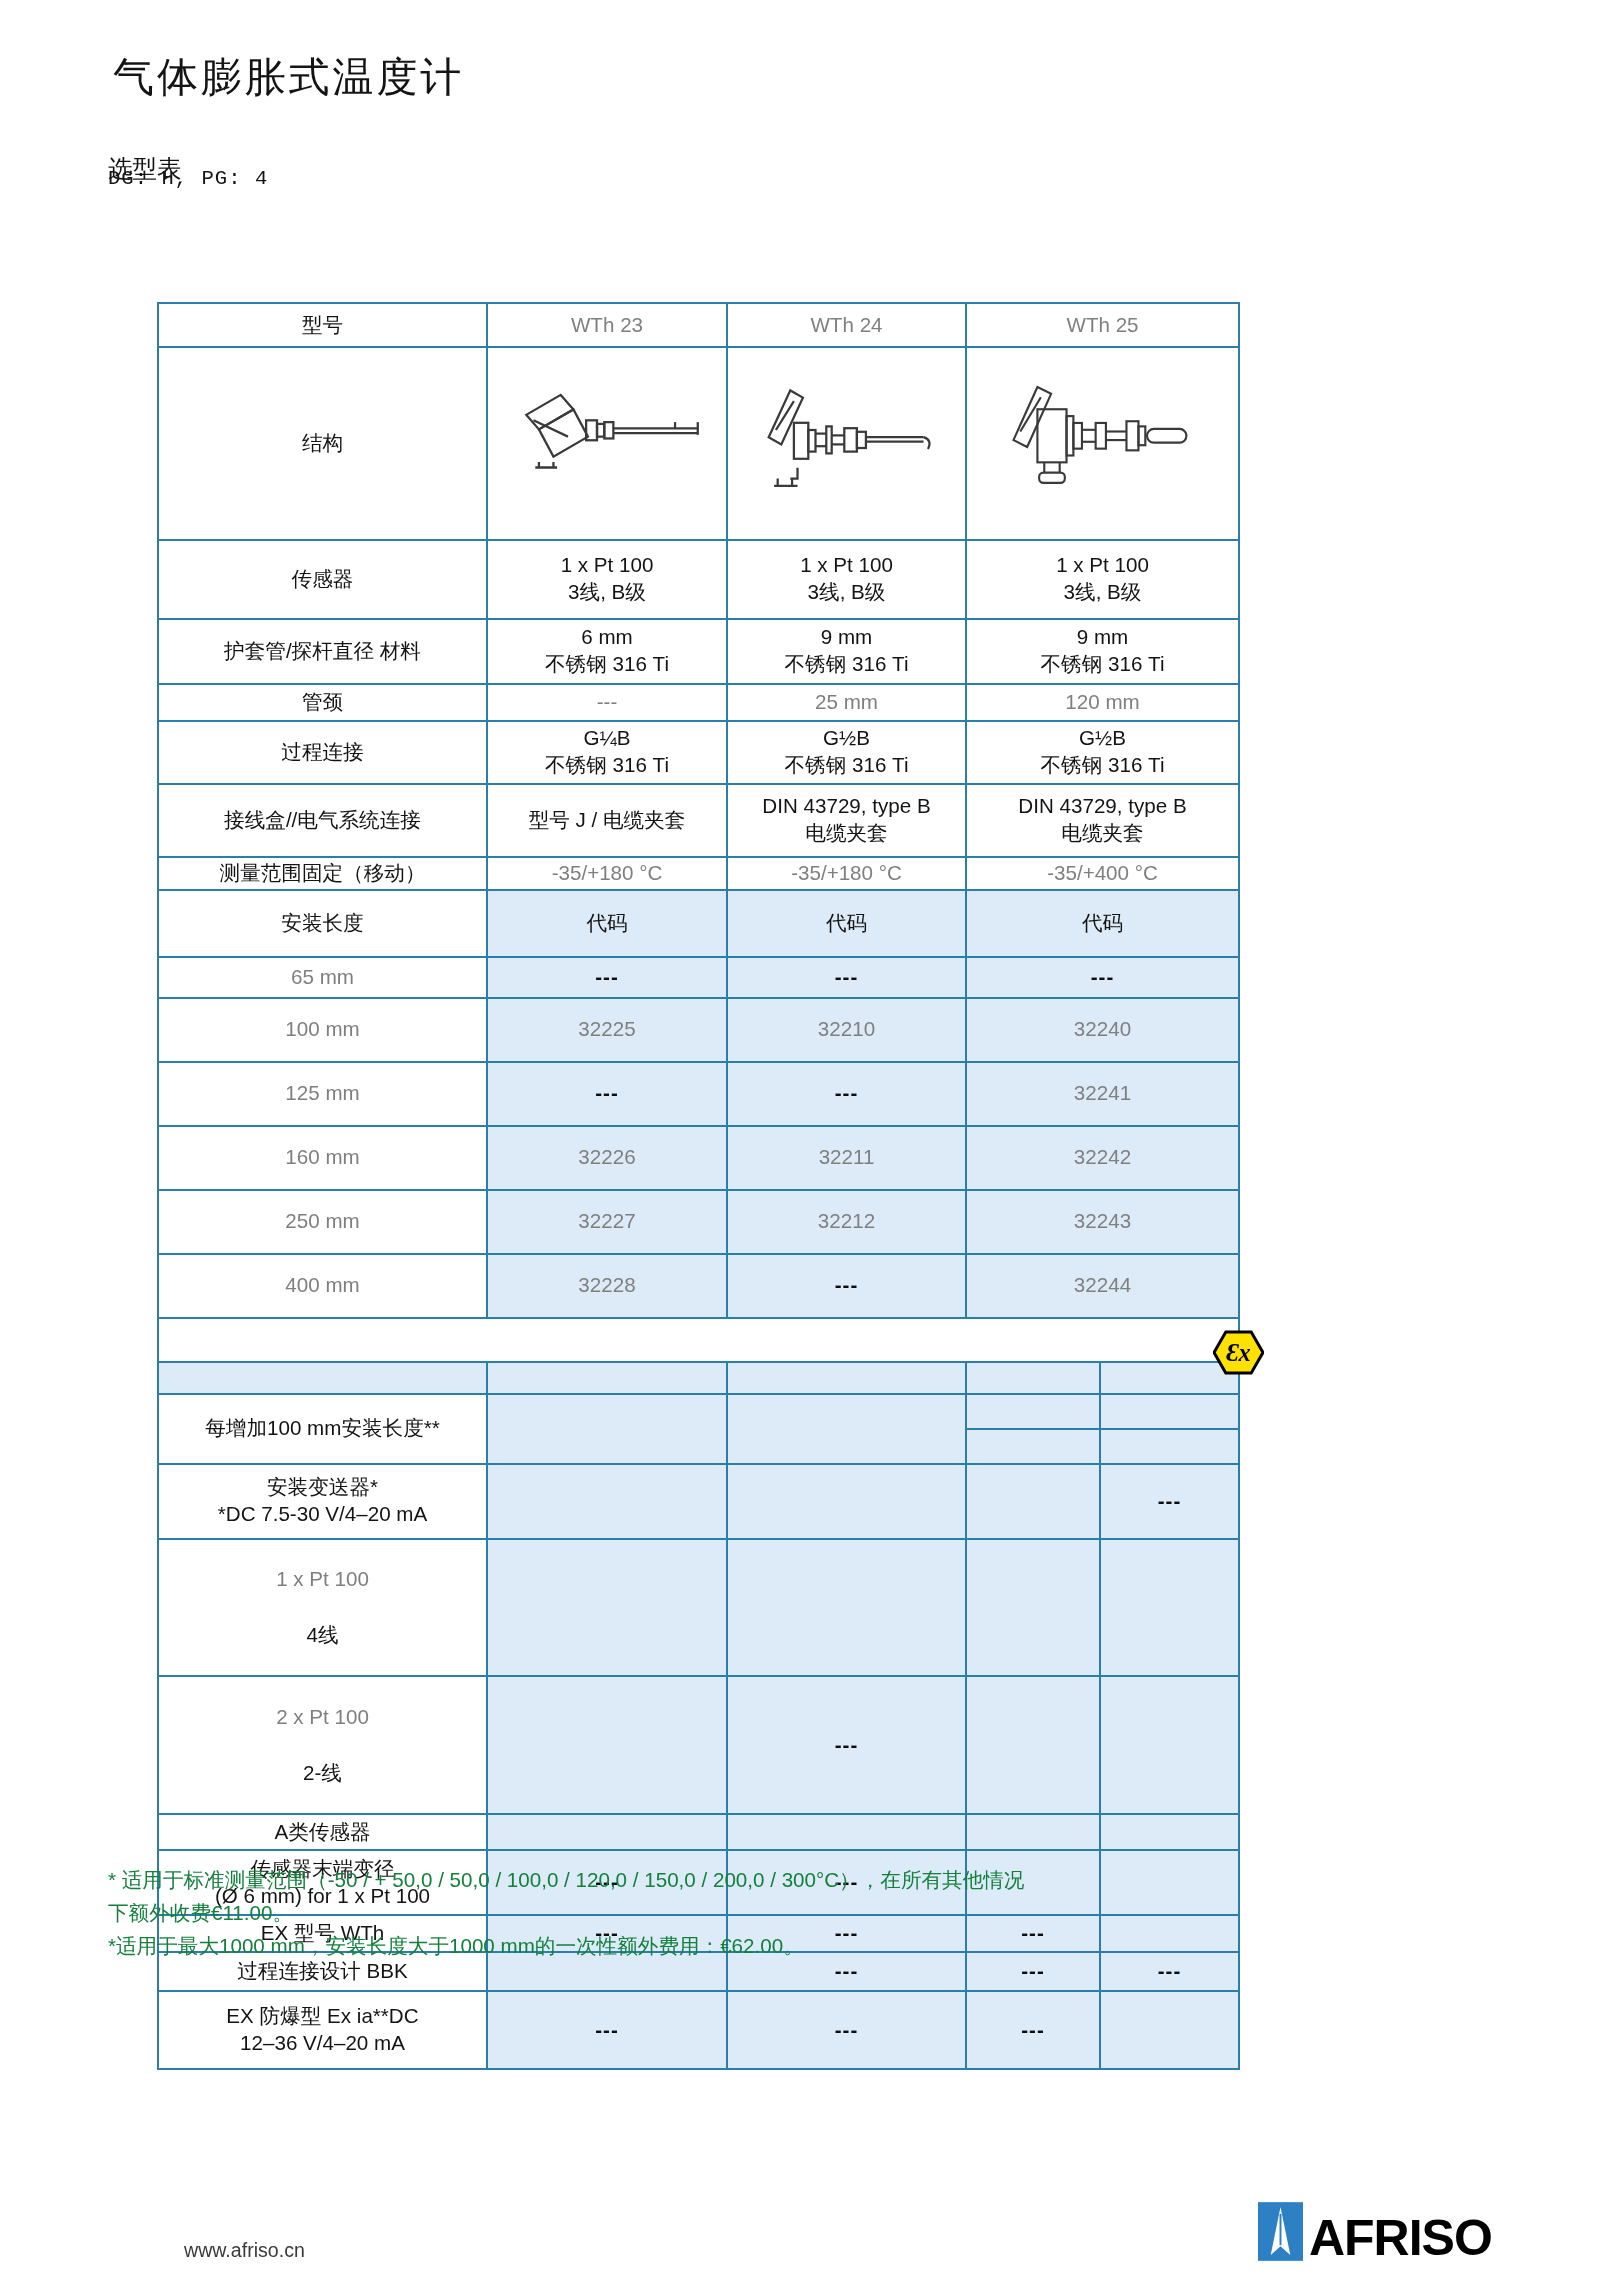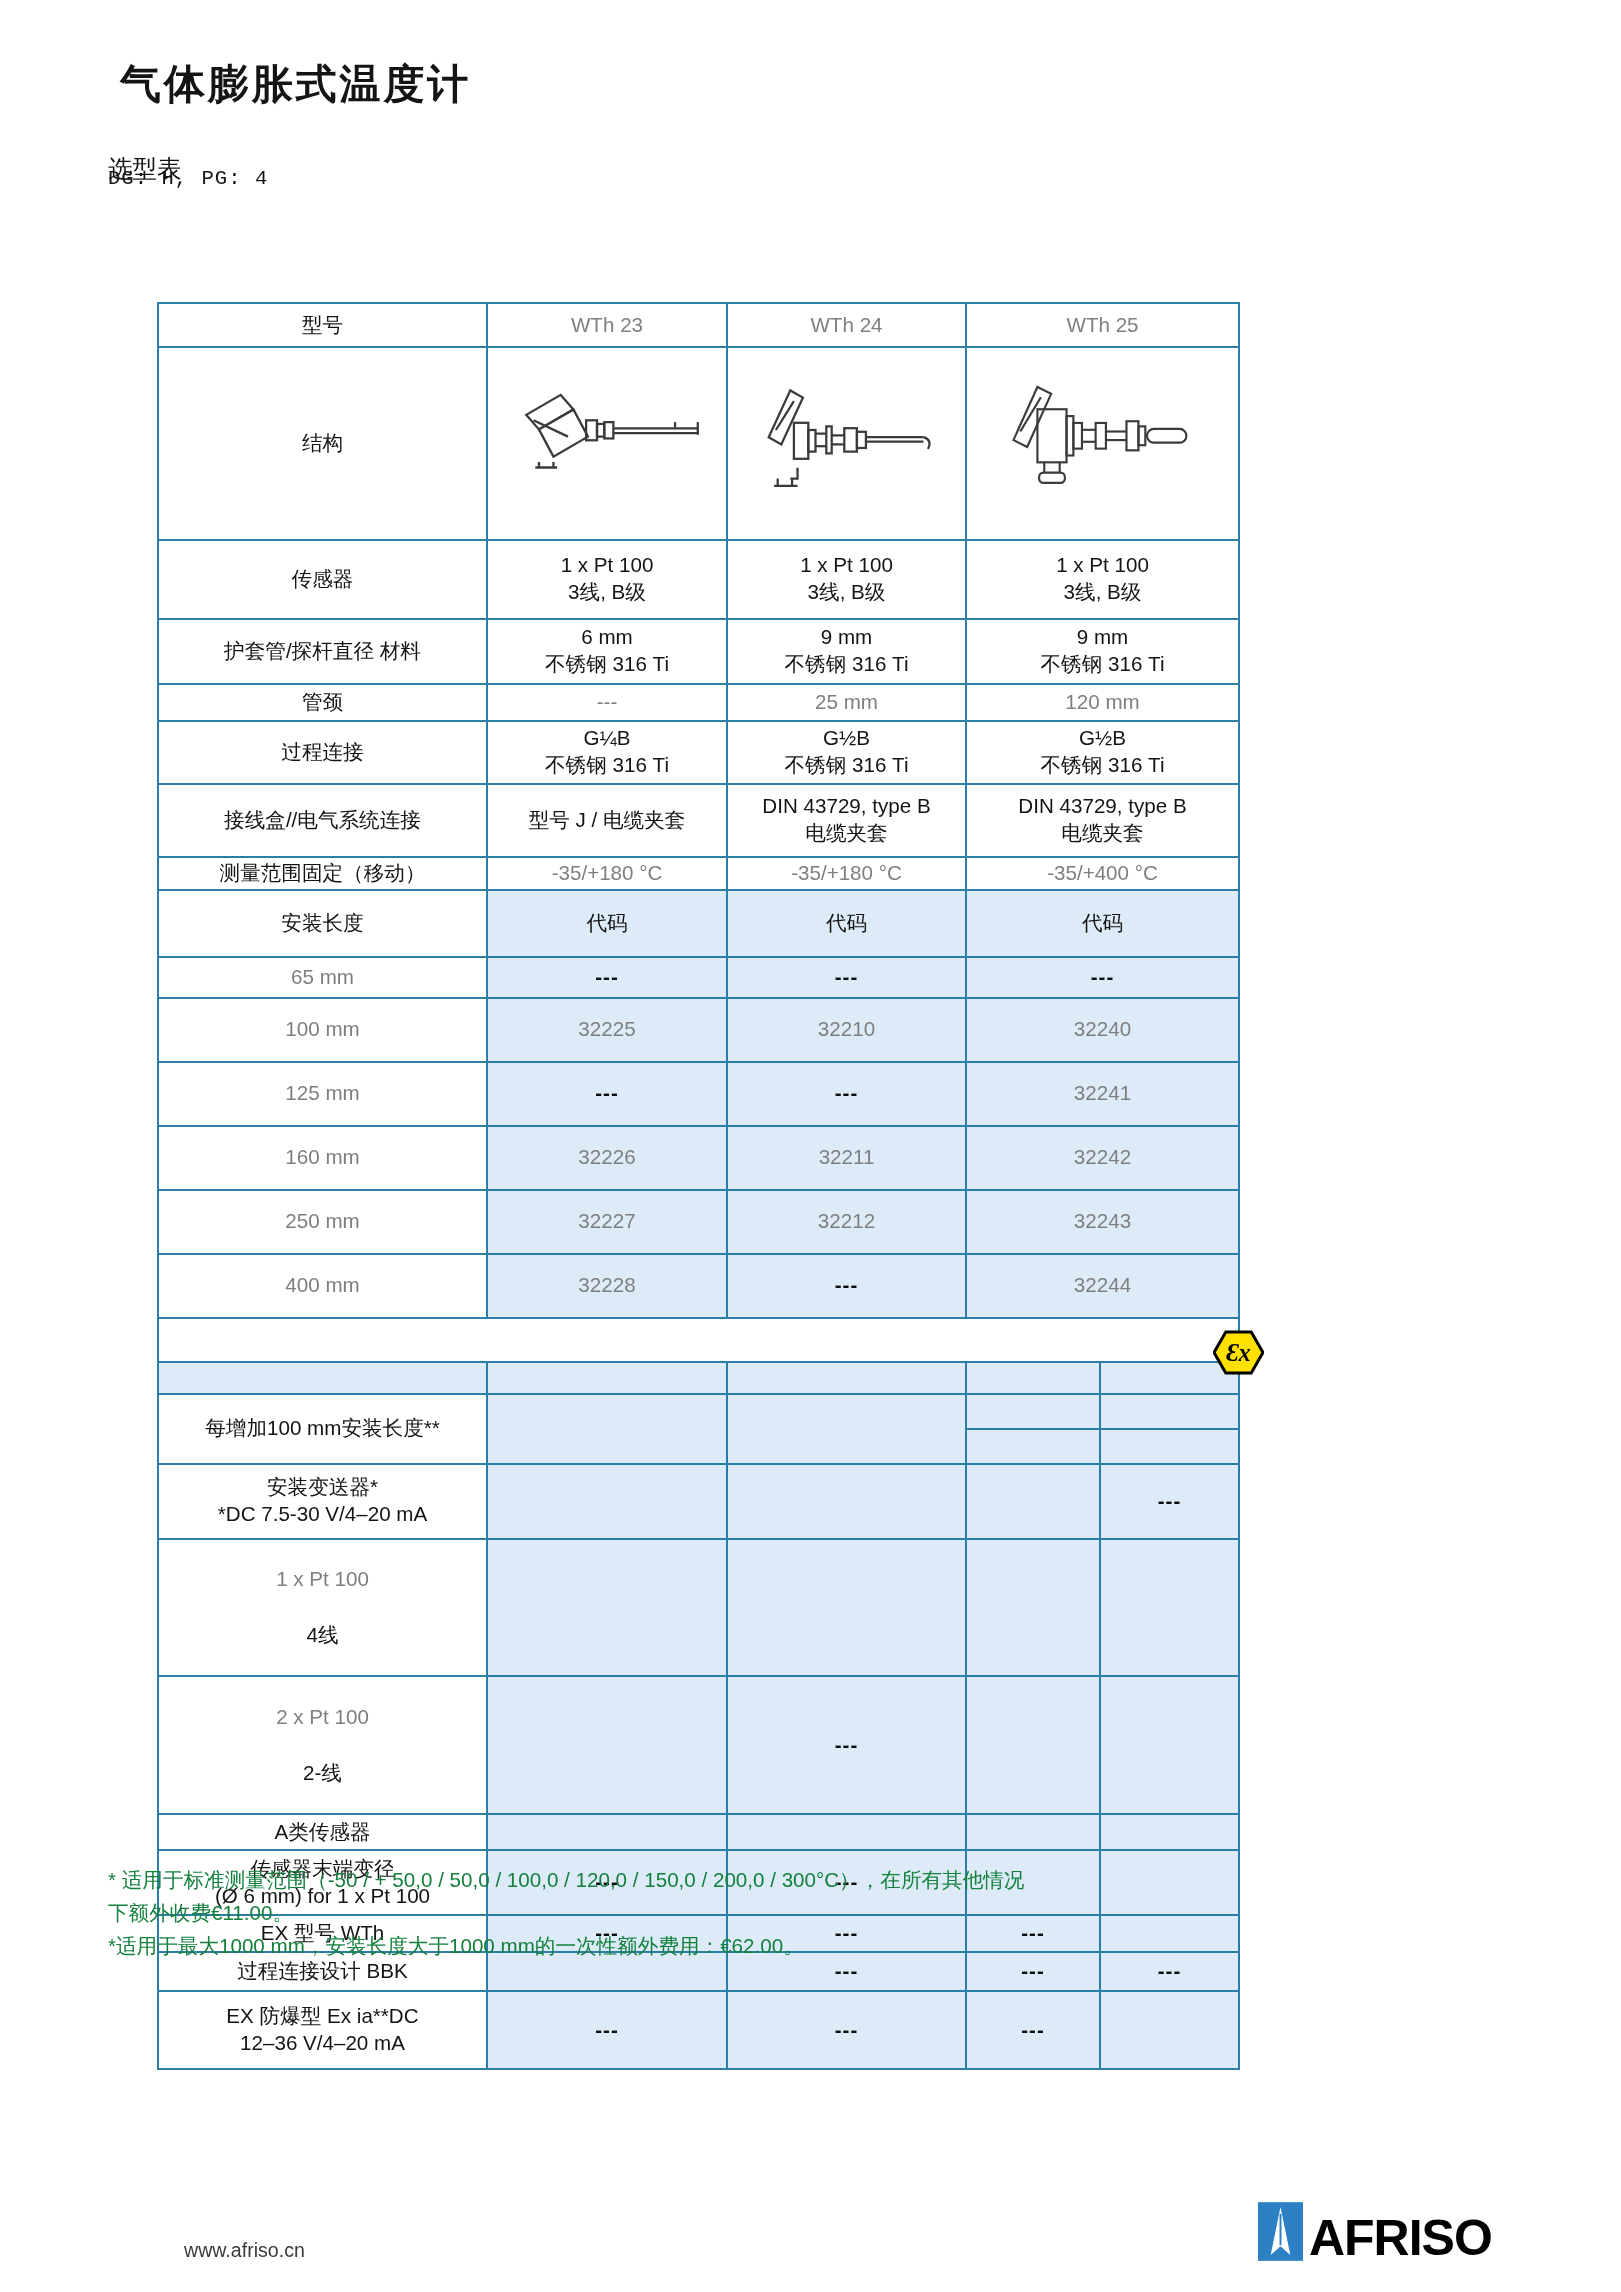--- a/index.html
+++ b/index.html
@@ -4,21 +4,21 @@
 <style>
   :root{
     --line:#2b7ea7;
     --fill:#dcebf7;
     --muted:#7f7f7f;
     --ink:#141414;
   }
   html,body{margin:0;padding:0;background:#ffffff;}
   .page{position:relative;width:1621px;height:2293px;background:#fff;
         font-family:"Liberation Sans","DejaVu Sans",sans-serif;color:var(--ink);overflow:hidden;}
-  .h1{position:absolute;left:108px;top:45px;font-size:41px;font-weight:bold;letter-spacing:2.9px;margin:12px;}
+  .h1{position:absolute;left:108px;top:45px;font-size:41px;font-weight:normal;letter-spacing:2.9px;margin:5px;}
   .subtitle{position:absolute;left:108px;top:118px;font-size:24.5px;margin-top:34px;}
   .meta{position:absolute;left:108px;top:167px;font-size:20.6px;
         font-family:"Liberation Mono","DejaVu Sans Mono",monospace;letter-spacing:1px;}
 
   table.sel{position:absolute;left:157px;top:302px;width:1082px;
             border-collapse:collapse;table-layout:fixed;}
   table.sel td{border:2px solid var(--line);padding:0;vertical-align:middle;
                text-align:center;font-size:20.6px;white-space:pre-line;overflow:hidden;line-height:1.3;}
   td.lab{text-align:left;vertical-align:top;padding:6.9px 10.8px;font-size:20.6px;}
   td.lab.mid{vertical-align:middle;}

